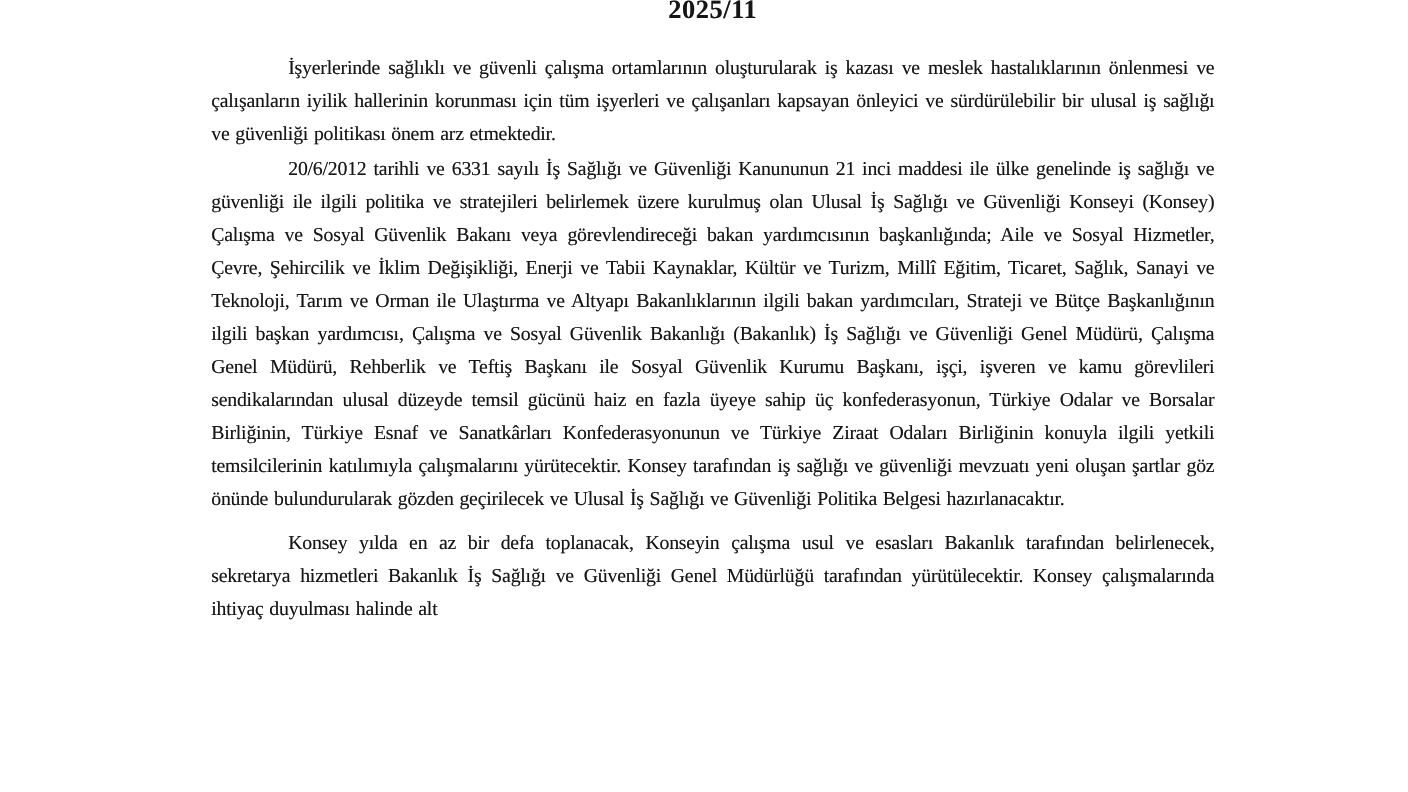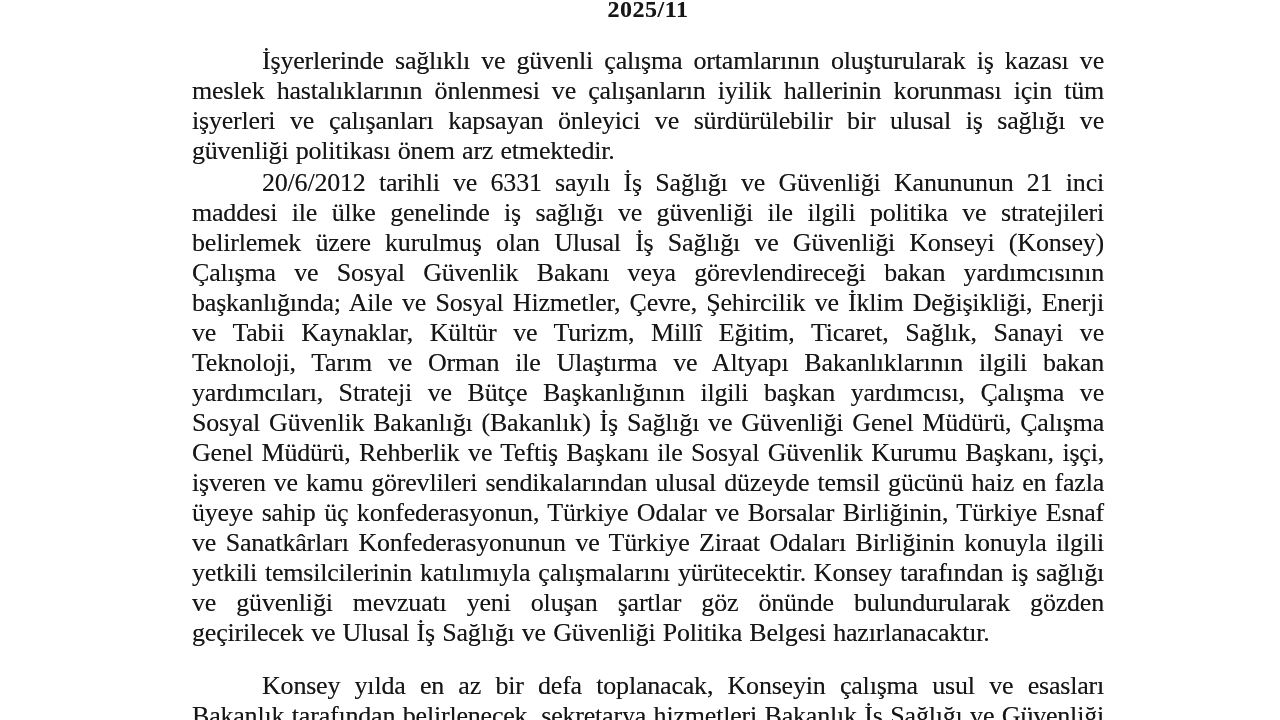--- a/index.html
+++ b/index.html
@@ -26,30 +26,30 @@
   .doc-number {
     text-align: center;
     font-weight: bold;
     font-size: 24px;
     line-height: 26px;
     margin-top: -4px;
     letter-spacing: 0.5px;
   }
   .para {
     margin: 0;
-    font-size: 26px;
+    font-size: 18px;
     line-height: 30px;
     text-align: justify;
     text-indent: 70px;
     letter-spacing: -0.2px;
     word-spacing: 1px;
   }
   .para-1 { margin-top: 24px; }
   .para-2 { margin-top: 2px; }
-  .para-3 { margin-top: 23px; }
+  .para-3 { margin-top: 10px; }
 </style>
 </head>
 <body>
 
 <div class="page">
   <div class="doc-number">2025/11</div>
 
   <p class="para para-1">İşyerlerinde sağlıklı ve güvenli çalışma ortamlarının oluşturularak iş kazası ve meslek hastalıklarının önlenmesi ve çalışanların iyilik hallerinin korunması için tüm işyerleri ve çalışanları kapsayan önleyici ve sürdürülebilir bir ulusal iş sağlığı ve güvenliği politikası önem arz etmektedir.</p>
 
   <p class="para para-2">20/6/2012 tarihli ve 6331 sayılı İş Sağlığı ve Güvenliği Kanununun 21 inci maddesi ile ülke genelinde iş sağlığı ve güvenliği ile ilgili politika ve stratejileri belirlemek üzere kurulmuş olan Ulusal İş Sağlığı ve Güvenliği Konseyi (Konsey) Çalışma ve Sosyal Güvenlik Bakanı veya görevlendireceği bakan yardımcısının başkanlığında; Aile ve Sosyal Hizmetler, Çevre, Şehircilik ve İklim Değişikliği, Enerji ve Tabii Kaynaklar, Kültür ve Turizm, Millî Eğitim, Ticaret, Sağlık, Sanayi ve Teknoloji, Tarım ve Orman ile Ulaştırma ve Altyapı Bakanlıklarının ilgili bakan yardımcıları, Strateji ve Bütçe Başkanlığının ilgili başkan yardımcısı, Çalışma ve Sosyal Güvenlik Bakanlığı (Bakanlık) İş Sağlığı ve Güvenliği Genel Müdürü, Çalışma Genel Müdürü, Rehberlik ve Teftiş Başkanı ile Sosyal Güvenlik Kurumu Başkanı, işçi, işveren ve kamu görevlileri sendikalarından ulusal düzeyde temsil gücünü haiz en fazla üyeye sahip üç konfederasyonun, Türkiye Odalar ve Borsalar Birliğinin, Türkiye Esnaf ve Sanatkârları Konfederasyonunun ve Türkiye Ziraat Odaları Birliğinin konuyla ilgili yetkili temsilcilerinin katılımıyla çalışmalarını yürütecektir. Konsey tarafından iş sağlığı ve güvenliği mevzuatı yeni oluşan şartlar göz önünde bulundurularak gözden geçirilecek ve Ulusal İş Sağlığı ve Güvenliği Politika Belgesi hazırlanacaktır.</p>

